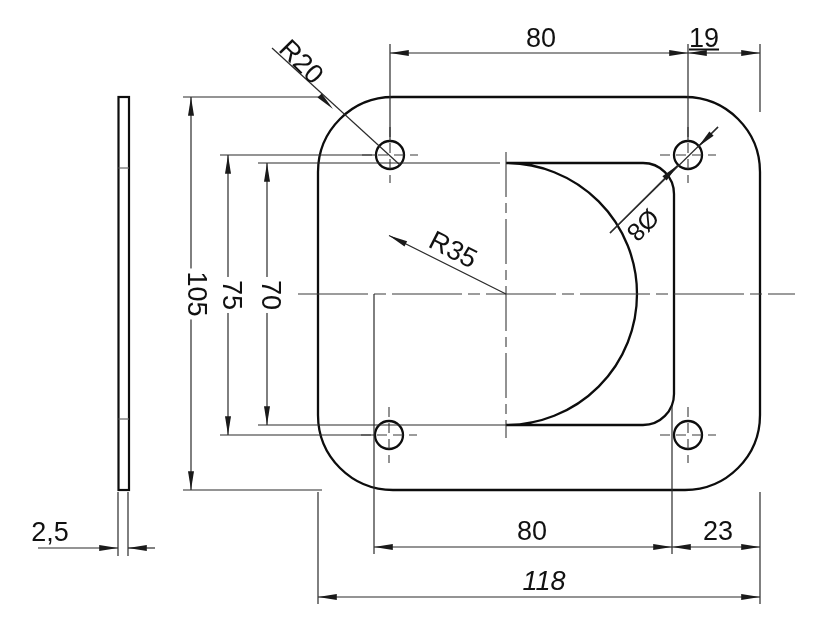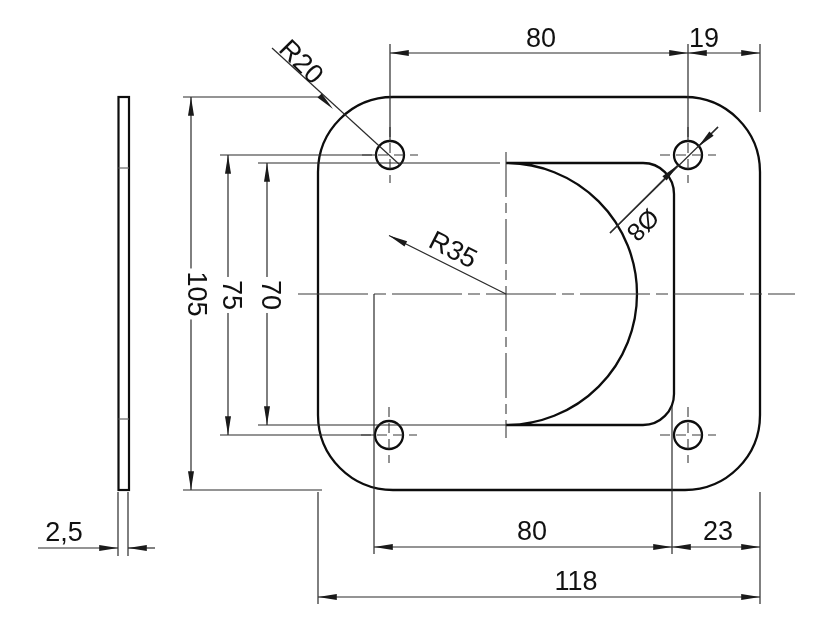--- a/index.html
+++ b/index.html
@@ -103,25 +103,25 @@
 
       <line x1="506" y1="294" x2="389" y2="235.5" marker-end="url(#arr)"></line>
 
       <line x1="610" y1="233" x2="718" y2="127"></line>
       <line x1="610" y1="233" x2="677.8" y2="165.2" marker-end="url(#arr)"></line>
       <line x1="718" y1="127" x2="698.2" y2="146.8" marker-end="url(#arr)"></line>
     </g>
   </svg>
 
   <div class="dim-label" style="left:541px;top:38px;">80</div>
-  <div class="dim-label" style="left:704px;top:38px;">19</div>
+  <div class="dim-label" style="left:704px;top:38px;text-decoration:underline;">19</div>
   <div class="dim-label rot45" style="left:301px;top:62px;">R20</div>
   <div class="dim-label rot27" style="left:453px;top:250px;">R35</div>
   <div class="dim-label rot90" style="left:196px;top:294px;">105</div>
   <div class="dim-label rot90" style="left:231px;top:295px;">75</div>
   <div class="dim-label rot90" style="left:270px;top:295px;">70</div>
   <div class="dim-label rot135" style="left:643px;top:225px;">Ø8</div>
   <div class="dim-label" style="left:532px;top:531px;">80</div>
   <div class="dim-label" style="left:718px;top:531px;text-align:right;">23</div>
-  <div class="dim-label" style="left:576px;top:581px;">118</div>
-  <div class="dim-label" style="left:64px;top:532px;text-align:right;">2,5</div>
+  <div class="dim-label" style="left:544px;top:581px;font-style:italic;">118</div>
+  <div class="dim-label" style="left:50px;top:532px;text-align:right;">2,5</div>
 
 </div>
 
 </body></html>

